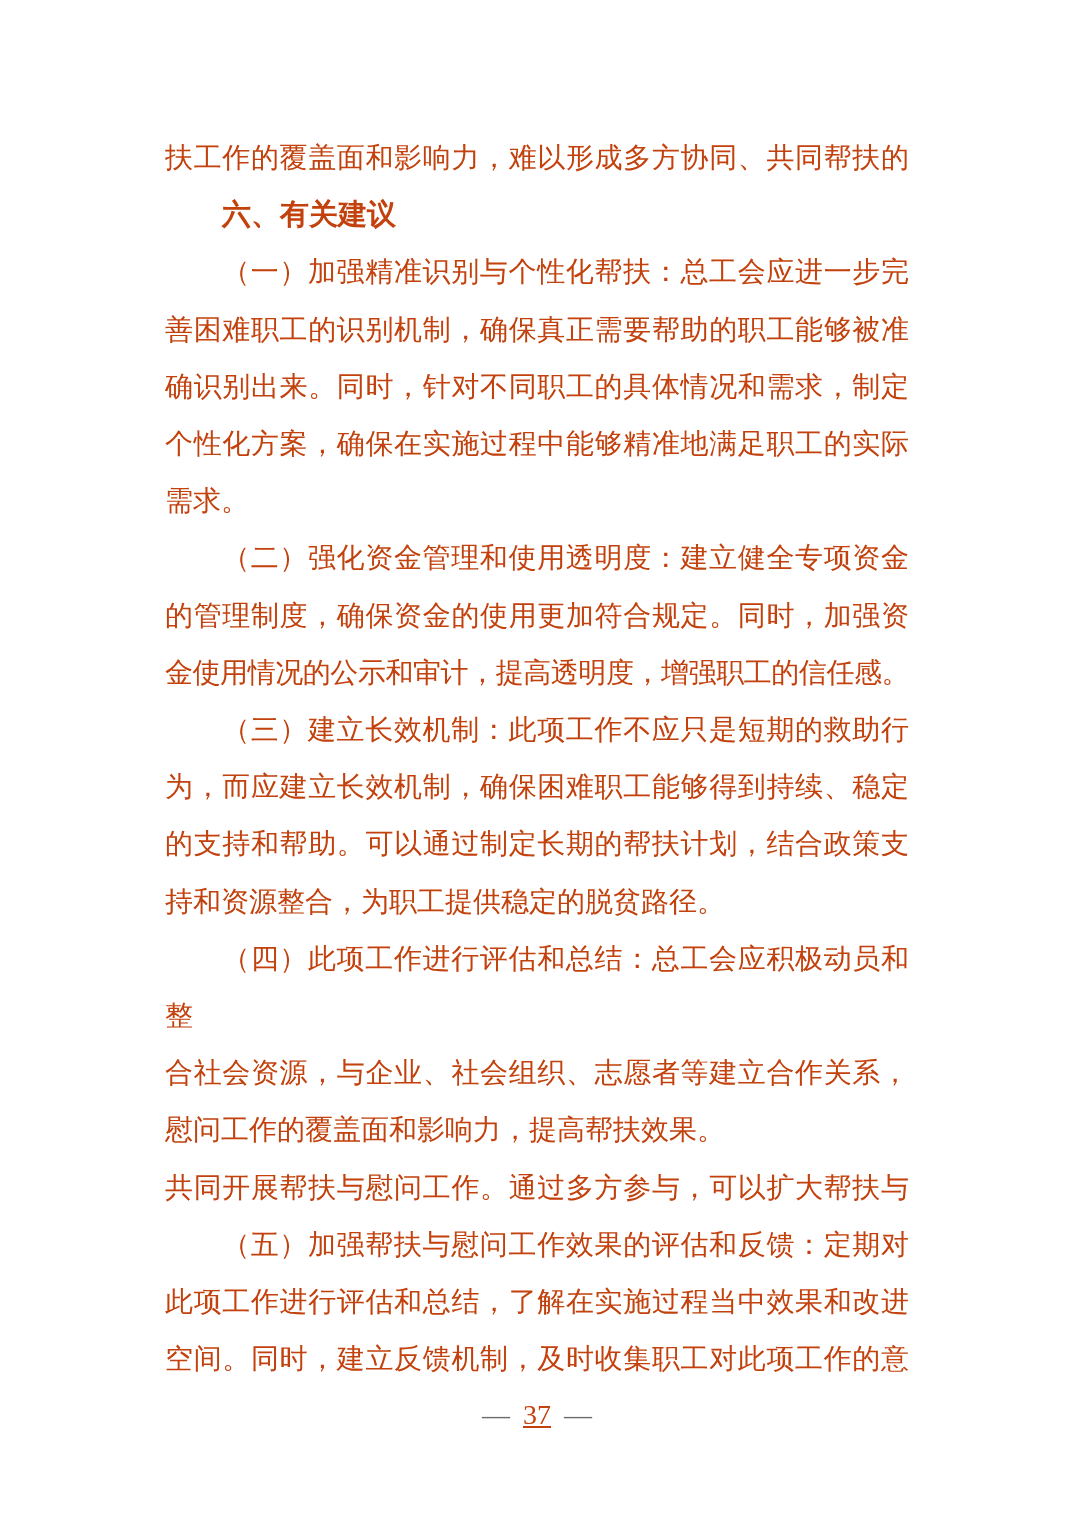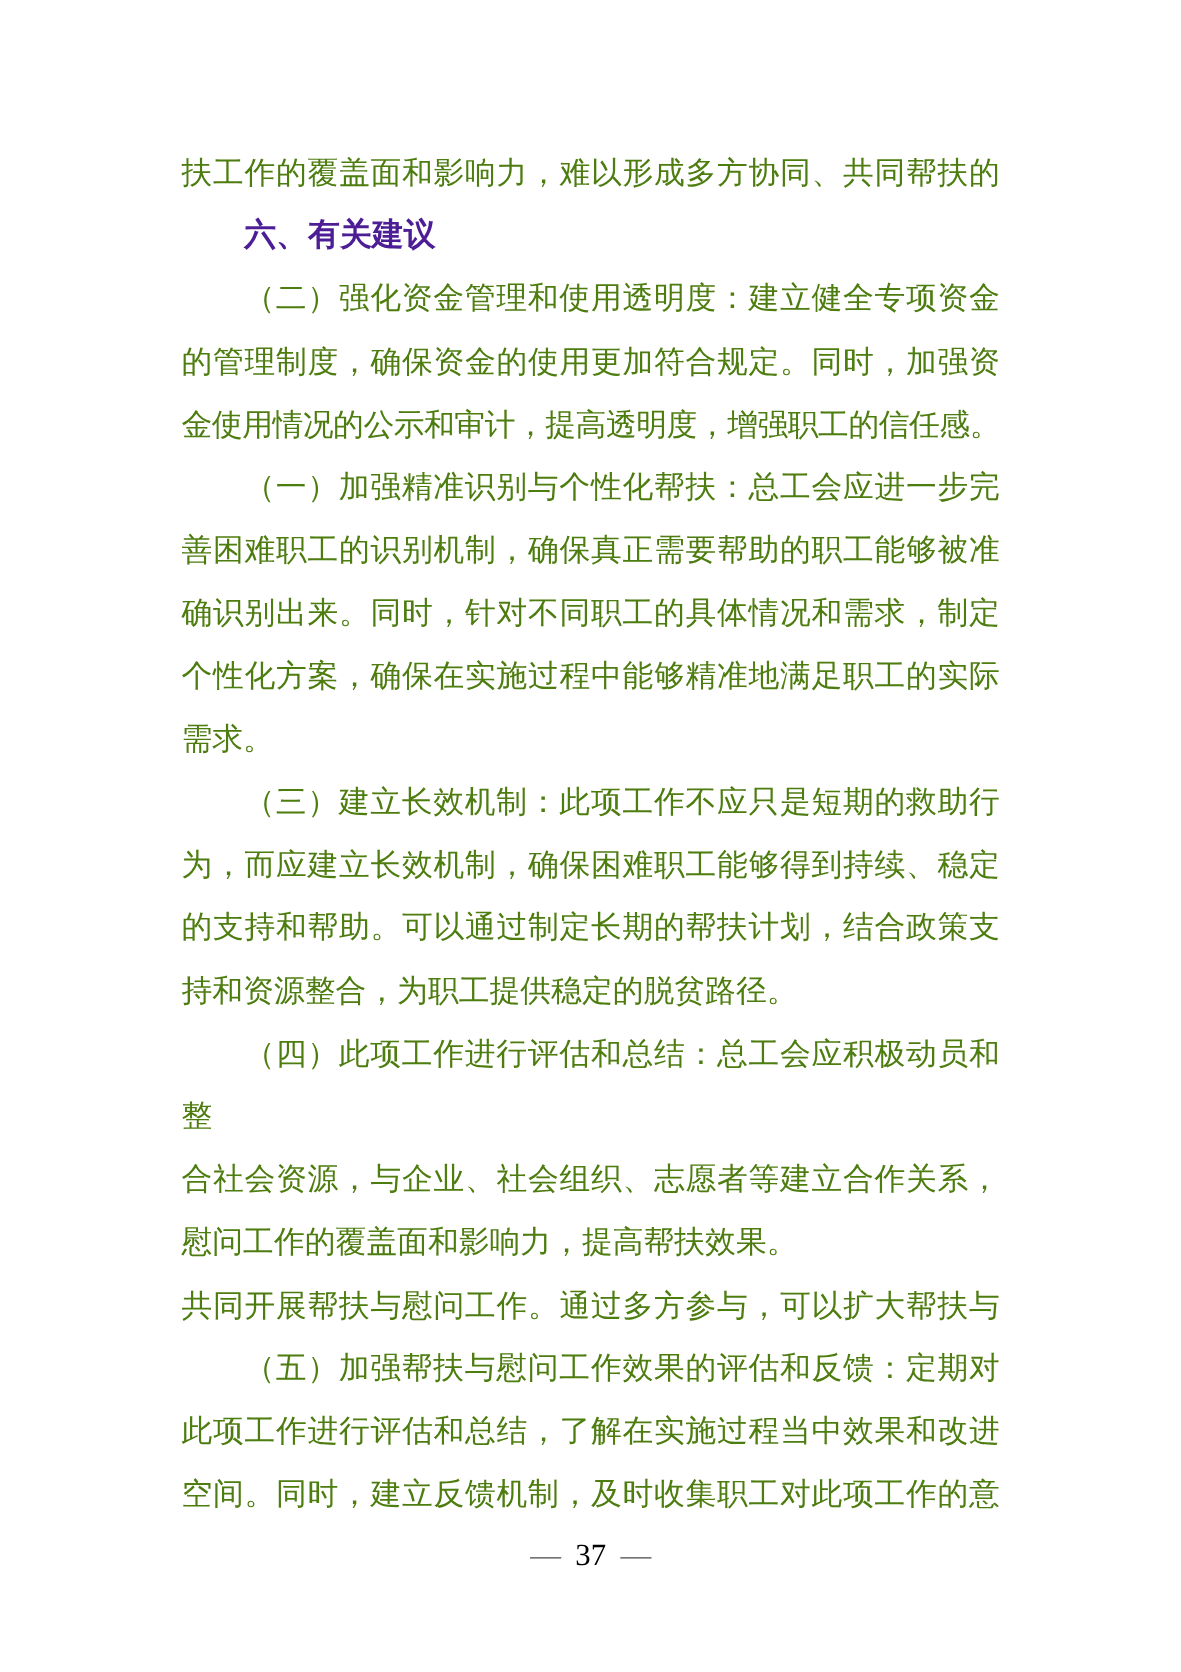--- a/index.html
+++ b/index.html
@@ -18,89 +18,90 @@
     position: absolute;
     left: 165px;
     top: 129px;
     width: 744px;
   }
   .para { margin: 0; padding: 0; }
   .line {
     font-family: "Liberation Serif", "DejaVu Serif", serif;
     font-size: 28px;
     line-height: 57.2px;
-    color: #4d7c0f;
+    color: #c2410c;
     text-align: justify;
     text-align-last: justify;
     text-justify: inter-character;
     white-space: normal;
   }
   .line.end {
     text-align: left;
     text-align-last: left;
   }
   .line.indent {
     text-indent: 57px;
   }
   .line.tight {
     letter-spacing: -0.5px;
   }
   .line.heading {
     font-family: "Liberation Sans", "DejaVu Sans", sans-serif;
     font-weight: 700;
     font-size: 29px;
-    color: #4c1d95;
+    color: #c2410c;
     text-align: left;
     text-align-last: left;
     text-indent: 57px;
   }
   .footer {
     position: absolute;
     left: 0;
     top: 1398px;
     width: 100%;
     text-align: center;
     font-family: "Liberation Serif", "DejaVu Serif", serif;
     font-size: 28px;
     line-height: 34px;
     color: #222222;
   }
   .footer .dash {
     color: #6b6b6b;
     padding: 0 13px;
   }
   .footer .pagenum {
-    color: #000000;
+    color: #c2410c;
+    text-decoration: underline;
   }
 </style>
 </head>
 <body>
 
 <div class="page">
 
   <div class="body-text">
 
     <div class="para">
       <div class="line">扶工作的覆盖面和影响力，难以形成多方协同、共同帮扶的</div>
     </div>
 
     <div class="line heading">六、有关建议</div>
 
     <div class="para">
-      <div class="line indent">（二）强化资金管理和使用透明度：建立健全专项资金</div>
-      <div class="line">的管理制度，确保资金的使用更加符合规定。同时，加强资</div>
-      <div class="line tight">金使用情况的公示和审计，提高透明度，增强职工的信任感。</div>
-    </div>
-
-    <div class="para">
       <div class="line indent">（一）加强精准识别与个性化帮扶：总工会应进一步完</div>
       <div class="line">善困难职工的识别机制，确保真正需要帮助的职工能够被准</div>
       <div class="line">确识别出来。同时，针对不同职工的具体情况和需求，制定</div>
       <div class="line">个性化方案，确保在实施过程中能够精准地满足职工的实际</div>
       <div class="line end">需求。</div>
+    </div>
+
+    <div class="para">
+      <div class="line indent">（二）强化资金管理和使用透明度：建立健全专项资金</div>
+      <div class="line">的管理制度，确保资金的使用更加符合规定。同时，加强资</div>
+      <div class="line tight">金使用情况的公示和审计，提高透明度，增强职工的信任感。</div>
     </div>
 
     <div class="para">
       <div class="line indent">（三）建立长效机制：此项工作不应只是短期的救助行</div>
       <div class="line">为，而应建立长效机制，确保困难职工能够得到持续、稳定</div>
       <div class="line">的支持和帮助。可以通过制定长期的帮扶计划，结合政策支</div>
       <div class="line end">持和资源整合，为职工提供稳定的脱贫路径。</div>
     </div>
 
     <div class="para">

